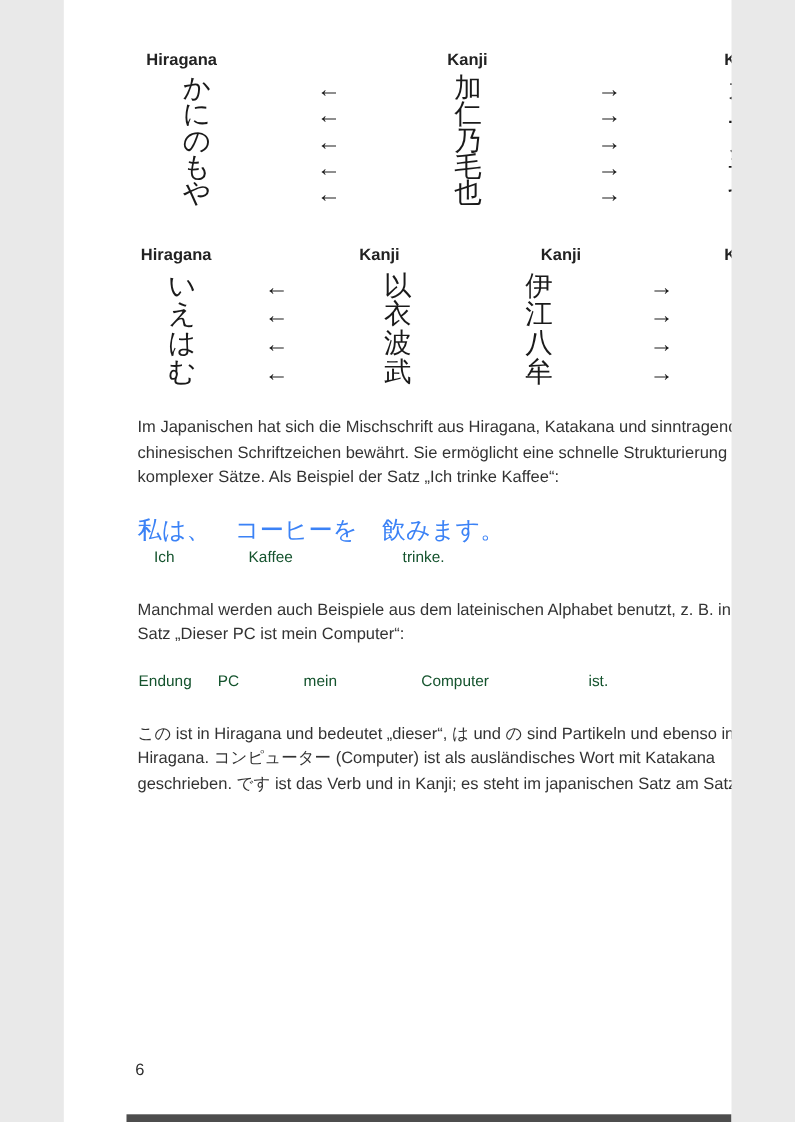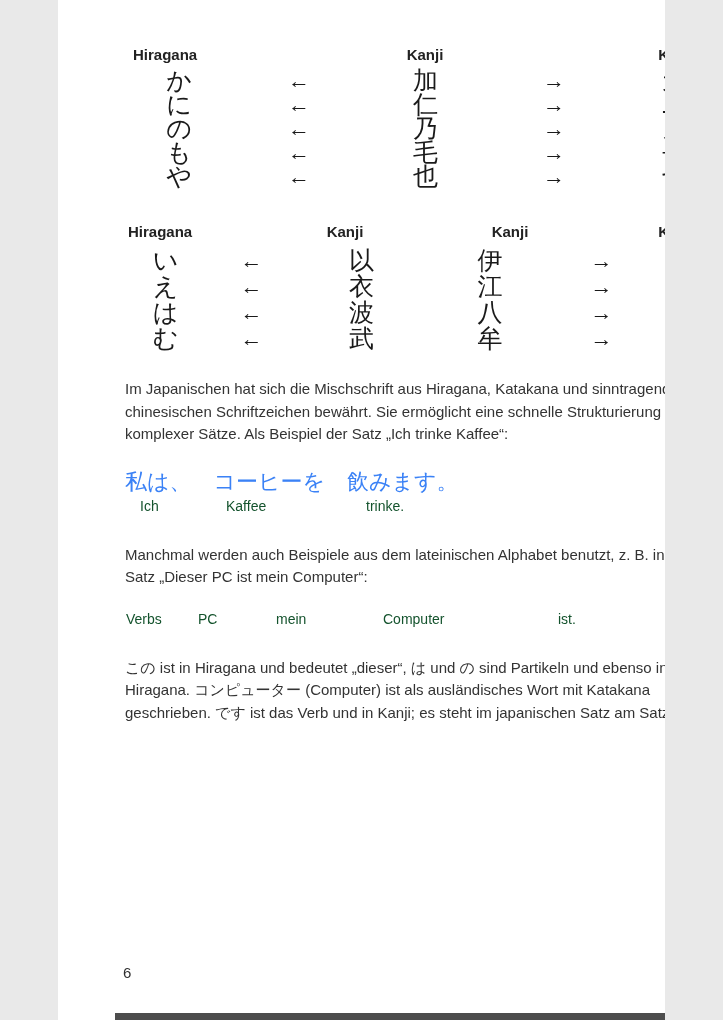--- a/index.html
+++ b/index.html
@@ -74,21 +74,21 @@
   .example{position:relative;margin-top:22px;}
   .jp-sentence{
     font-family:"Liberation Serif",serif;
     font-size:22px;line-height:28px;color:#3b82f6;
     white-space:nowrap;
   }
   .gloss{position:relative;height:20px;margin-top:2px;font-size:14px;color:#14532d;}
   .gloss span{position:absolute;top:0;white-space:nowrap;}
   .e1-g0{left:15px;}  .e1-g1{left:101px;} .e1-g2{left:241px;}
   .e2-g0{left:1px;}   .e2-g1{left:73px;}  .e2-g2{left:151px;}
-  .e2-g3{left:258px;} .e2-g4{left:433px;}
+  .e2-g3{left:258px;} .e2-g4{left:410px;}
 
   
   .page-number{
     position:absolute;left:65px;top:964px;
     font-size:15px;color:#2f2f2f;
   }
   .page-edge{
     position:absolute;left:57px;right:0;bottom:0;height:7px;
     background:#4d4d4d;
   }
@@ -184,21 +184,21 @@
         <span class="e1-g1">Kaffee</span>
         <span class="e1-g2">trinke.</span>
       </div>
     </div>
 
 
     <p class="para">Manchmal werden auch Beispiele aus dem lateinischen Alphabet benutzt, z. B. in dem Satz „Dieser PC ist mein Computer“:</p>
 
     <div class="example">
       <div class="gloss">
-        <span class="e2-g0">Verbs</span>
+        <span class="e2-g0">Endung</span>
         <span class="e2-g1">PC</span>
         <span class="e2-g2">mein</span>
         <span class="e2-g3">Computer</span>
         <span class="e2-g4">ist.</span>
       </div>
     </div>
 
     <p class="para">この ist in Hiragana und bedeutet „dieser“, は und の sind Partikeln und ebenso in Hiragana. コンピューター (Computer) ist als ausländisches Wort mit Katakana geschrieben. です ist das Verb und in Kanji; es steht im japanischen Satz am Satzende.</p>
 
   </div>

